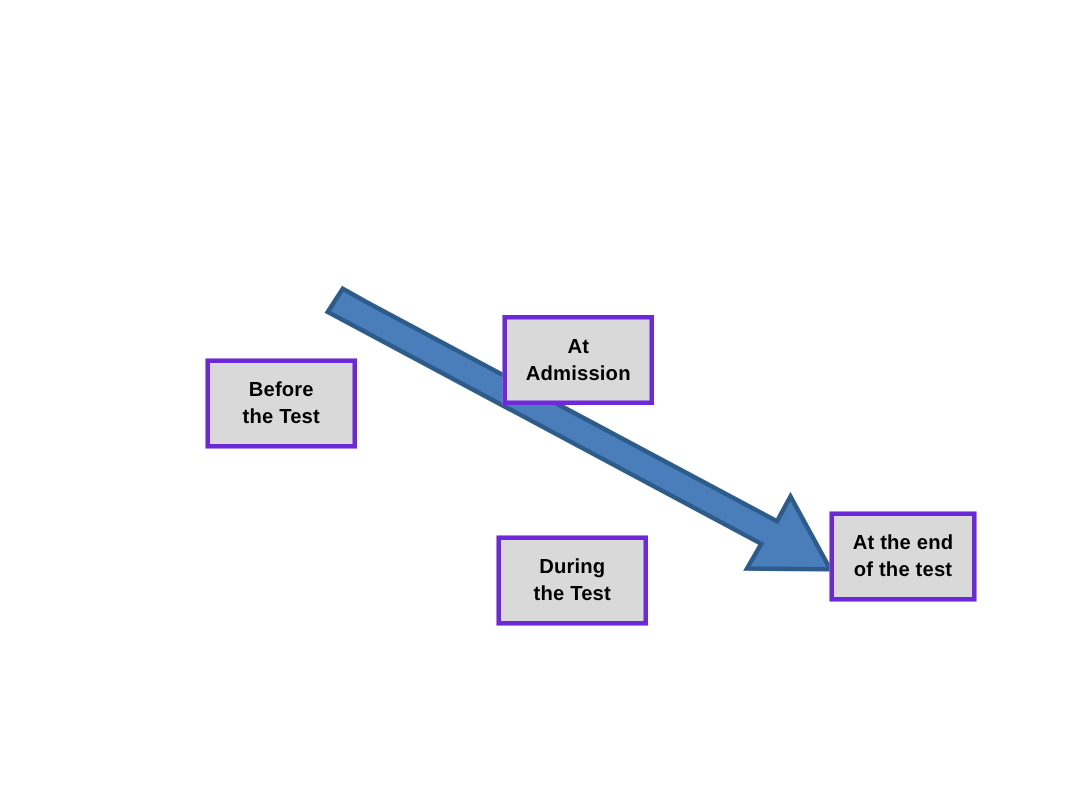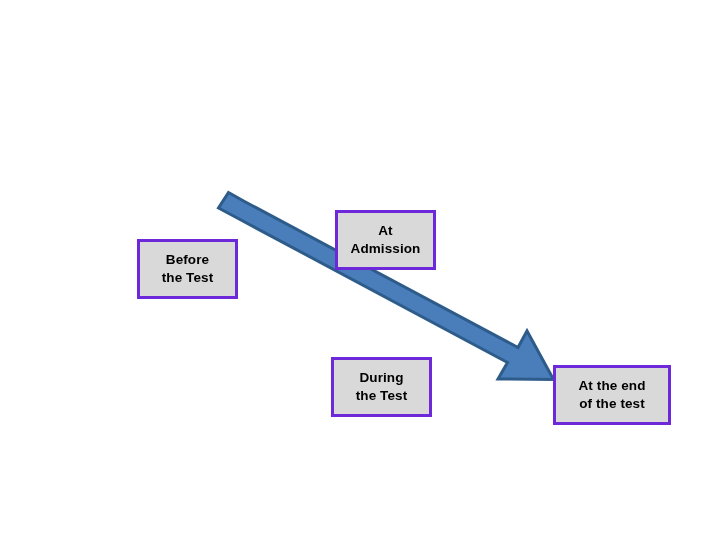--- a/index.html
+++ b/index.html
@@ -41,21 +41,21 @@
     font-weight: bold;
     line-height: 1.35;
     z-index: 5;
     white-space: pre-line;
     letter-spacing: 0.1px;
     margin-top: 34px;
   }
   #box-before   { left: 137px; top: 205px; width: 101px; height: 60px; }
   #box-admission{ left: 335px; top: 176px; width: 101px; height: 60px; }
   #box-during   { left: 331px; top: 323px; width: 101px; height: 60px; }
-  #box-end      { left: 553px; top: 331px; width: 118px;  height: 60px; }
+  #box-end      { left: 553px; top: 307px; width: 98px;  height: 60px; }
 </style>
 </head>
 <body>
 
 <div id="slide">
 
   <svg id="arrow-layer" viewBox="0 0 720 540" width="720" height="540" xmlns="http://www.w3.org/2000/svg">
 
     <g>
       <polygon points="228.5,192.5 244.5,201.5 518.0,347.5 527.0,331.0 553.5,379.5 498.0,379.0 507.5,362.5 234.5,216.5 218.5,208.0" fill="#4a7ebb" stroke="#2e5c8a" stroke-width="3" stroke-linejoin="miter"></polygon>

